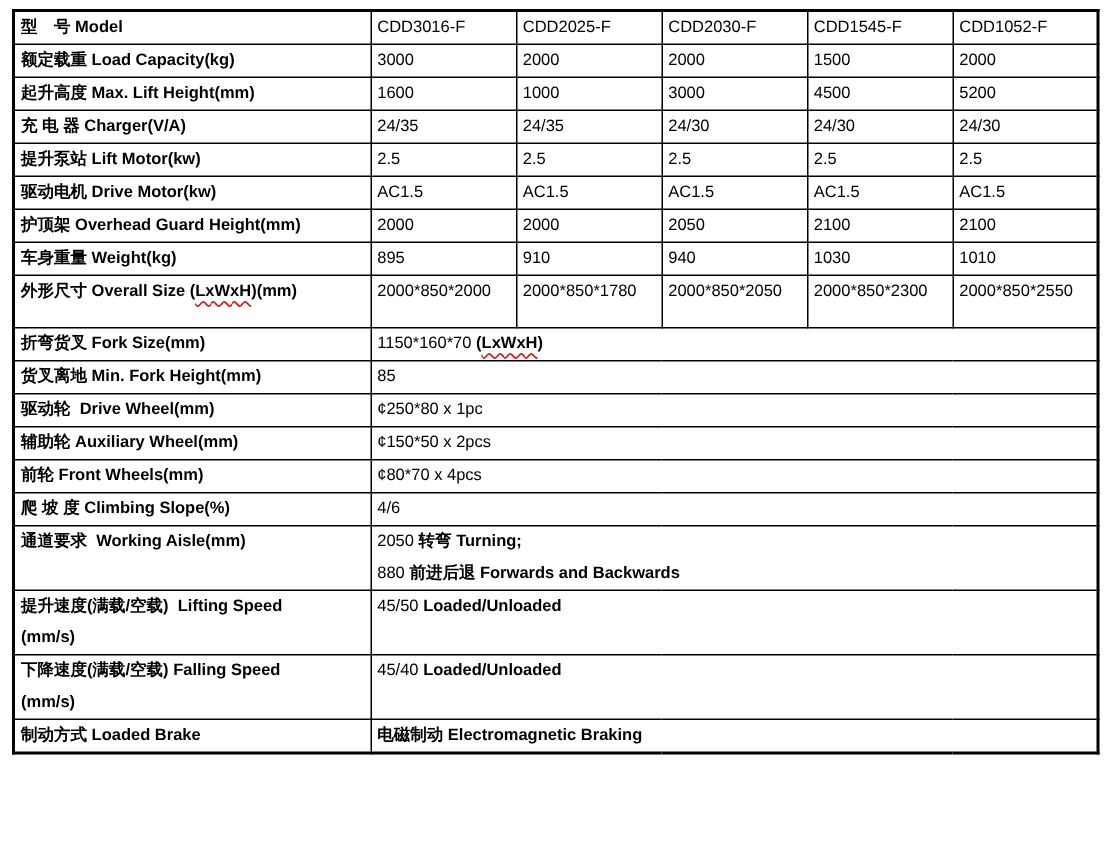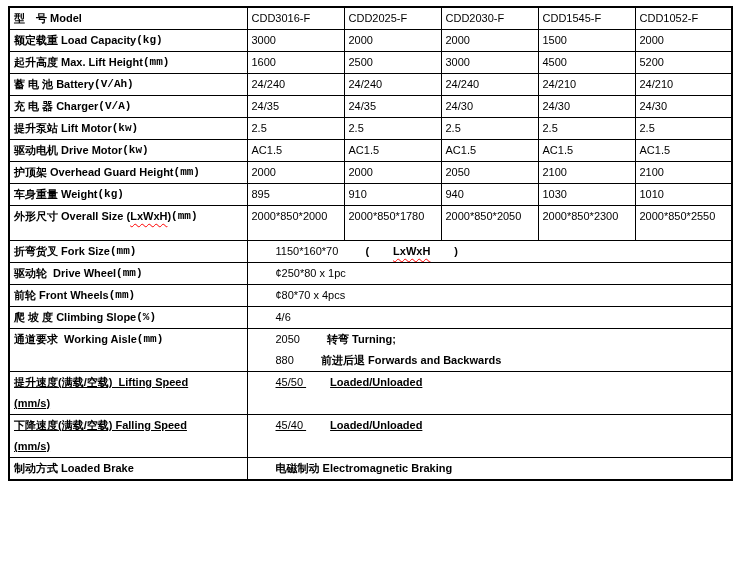--- a/index.html
+++ b/index.html
@@ -17,32 +17,32 @@
     border:1px solid #000;
     padding:0 4px;
     vertical-align:top;
     line-height:21px;
     height:21px;
     overflow:hidden;
   }
   .label-cell{font-weight:bold;}
   .lbl-line{display:flex;justify-content:flex-start;}
   .lbl-line span{white-space:pre;}
-  .val-line span{white-space:pre;margin-left:24px;}
-  .unit{font-weight:bold;text-align:right;font-family:Liberation Mono, monospace;}
+  .val-line span{white-space:pre;}
+  .unit{font-weight:bold;text-align:right;}
   .b{font-weight:bold;}
   .wavy{
     text-decoration-line:underline;
     text-decoration-style:wavy;
     text-decoration-color:#ff0000;
     text-decoration-thickness:1px;
     text-underline-offset:3px;
   }
   tr.tall td{height:34px;}
-  tr.xl td{height:42px;text-decoration:underline;}
+  tr.xl td{height:42px;}
 </style>
 </head>
 <body>
 
 <div class="page">
   <table class="spec">
     <colgroup>
       <col style="width:238px">
       <col style="width:97px">
         <col style="width:97px">
@@ -77,37 +77,24 @@
           <td><span>2000</span></td>
         </tr>
         <tr>
           <td class="label-cell">
             <div class="lbl-line">
               <span class="lbl">起升高度 Max. Lift Height</span>
               <span class="unit">(mm)</span>
             </div>
           </td>
           <td><span>1600</span></td>
-          <td><span>2500</span></td>
+          <td><span>1000</span></td>
           <td><span>3000</span></td>
           <td><span>4500</span></td>
           <td><span>5200</span></td>
-        </tr>
-        <tr>
-          <td class="label-cell">
-            <div class="lbl-line">
-              <span class="lbl">蓄 电 池 Battery</span>
-              <span class="unit">(V/Ah)</span>
-            </div>
-          </td>
-          <td><span>24/240</span></td>
-          <td><span>24/240</span></td>
-          <td><span>24/240</span></td>
-          <td><span>24/210</span></td>
-          <td><span>24/210</span></td>
         </tr>
         <tr>
           <td class="label-cell">
             <div class="lbl-line">
               <span class="lbl">充 电 器 Charger</span>
               <span class="unit">(V/A)</span>
             </div>
           </td>
           <td><span>24/35</span></td>
           <td><span>24/35</span></td>
@@ -187,26 +174,48 @@
               <span class="unit">(mm)</span>
             </div>
           </td>
           <td colspan="5">
             <div class="val-line"><span>1150*160*70 </span><span class="b ">(</span><span class="b wavy">LxWxH</span><span class="b ">)</span></div>
           </td>
         </tr>
         <tr>
           <td class="label-cell">
             <div class="lbl-line">
+              <span class="lbl">货叉离地 Min. Fork Height</span>
+              <span class="unit">(mm)</span>
+            </div>
+          </td>
+          <td colspan="5">
+            <div class="val-line"><span>85</span></div>
+          </td>
+        </tr>
+        <tr>
+          <td class="label-cell">
+            <div class="lbl-line">
               <span class="lbl">驱动轮  Drive Wheel</span>
               <span class="unit">(mm)</span>
             </div>
           </td>
           <td colspan="5">
             <div class="val-line"><span>¢250*80 x 1pc</span></div>
+          </td>
+        </tr>
+        <tr>
+          <td class="label-cell">
+            <div class="lbl-line">
+              <span class="lbl">辅助轮 Auxiliary Wheel</span>
+              <span class="unit">(mm)</span>
+            </div>
+          </td>
+          <td colspan="5">
+            <div class="val-line"><span>¢150*50 x 2pcs</span></div>
           </td>
         </tr>
         <tr>
           <td class="label-cell">
             <div class="lbl-line">
               <span class="lbl">前轮 Front Wheels</span>
               <span class="unit">(mm)</span>
             </div>
           </td>
           <td colspan="5">

